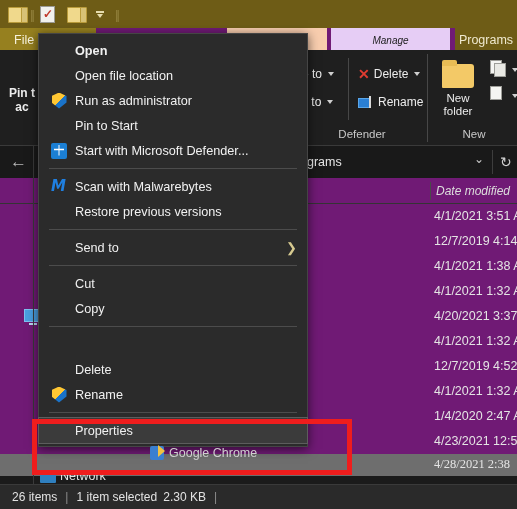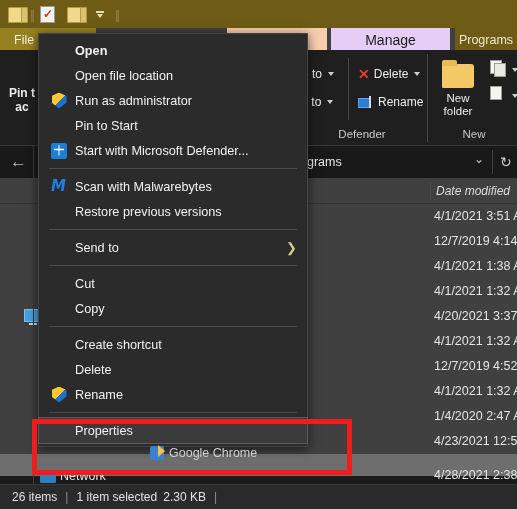--- a/index.html
+++ b/index.html
@@ -5,21 +5,21 @@
   * { box-sizing: border-box; margin: 0; padding: 0; }
   html, body {
     width: 517px; height: 509px;
     background: #1b1b1b;
     font-family: "Liberation Sans", sans-serif;
     overflow: hidden;
   }
   #app {
     position: relative;
     width: 517px; height: 457px;
-    background: #404040;
+    background: #701a75;
     color: #e8e8e8;
   }
 
   
   .titlebar {
     position: absolute; left: 0; top: 0; width: 517px; height: 28px;
     background: #6e5c16;
     display: flex; align-items: center;
   }
   .qa-item { display: flex; align-items: center; justify-content: center;
@@ -65,21 +65,21 @@
     border-top: 4px solid #e6dcae;
   }
 
   
   .tabstrip {
     position: absolute; left: 0; top: 28px; width: 517px; height: 24px;
   }
   .ctx-header {
     position: absolute; top: 0; height: 24px;
     display: flex; align-items: center; justify-content: center;
-    font-size: 14px; color: #1b1b1b;
+    font-size: 10px; color: #1b1b1b; font-style: italic;
   }
   .ctx-sub {
     position: absolute; top: 24px; height: 22px;
     display: flex; align-items: center; justify-content: center;
     font-size: 12.5px; color: #f0f0f0; background: #0d0d0d;
   }
   .tab-file {
     position: absolute; left: 0; top: 0; width: 96px; height: 24px;
     background: #96801f; color: #f7f2dc;
     display: flex; align-items: center; padding-left: 14px;
@@ -438,21 +438,21 @@
       <span class="fname"></span>
       <span class="fdate">4/23/2021 12:54</span>
     </div>
     <div class="frow" style="top:250px;">
       <span class="fname"></span>
       <span class="fdate">8/21/2019 3:47</span>
     </div>
   </div>
 
   <div class="frow sel" style="position:absolute;left:0;top:454px;width:517px;height:22px;">
-    <span class="fdate" style="top:14px;">4/28/2021 2:38</span>
+    <span class="fdate" style="top:3px;font-family:Liberation Serif, serif;">4/28/2021 2:38</span>
   </div>
 
   <div class="navpane">
     <div class="nav-monitor"></div>
   </div>
   <div class="nav-net" style="left:40px;top:472px;"></div>
   <div class="nav-net-label" style="left:60px;top:469px;">Network</div>
 
   <div class="vdiv" style="left:33px;top:146px;height:338px;background:#3a3a3a;"></div>
 
@@ -526,21 +526,20 @@
 
     <div class="mi">
       <span class="mi-ico"></span>
       <span class="mi-label">Copy</span>
     </div>
 
     <div class="msep"></div>
 
     <div class="mi">
       <span class="mi-ico"></span>
-      <span class="mi-label">Create shortcut</span>
     </div>
 
     <div class="mi">
       <span class="mi-ico"></span>
       <span class="mi-label">Delete</span>
     </div>
 
     <div class="mi">
       <span class="mi-ico">
           <i class="ic-shield"></i>

